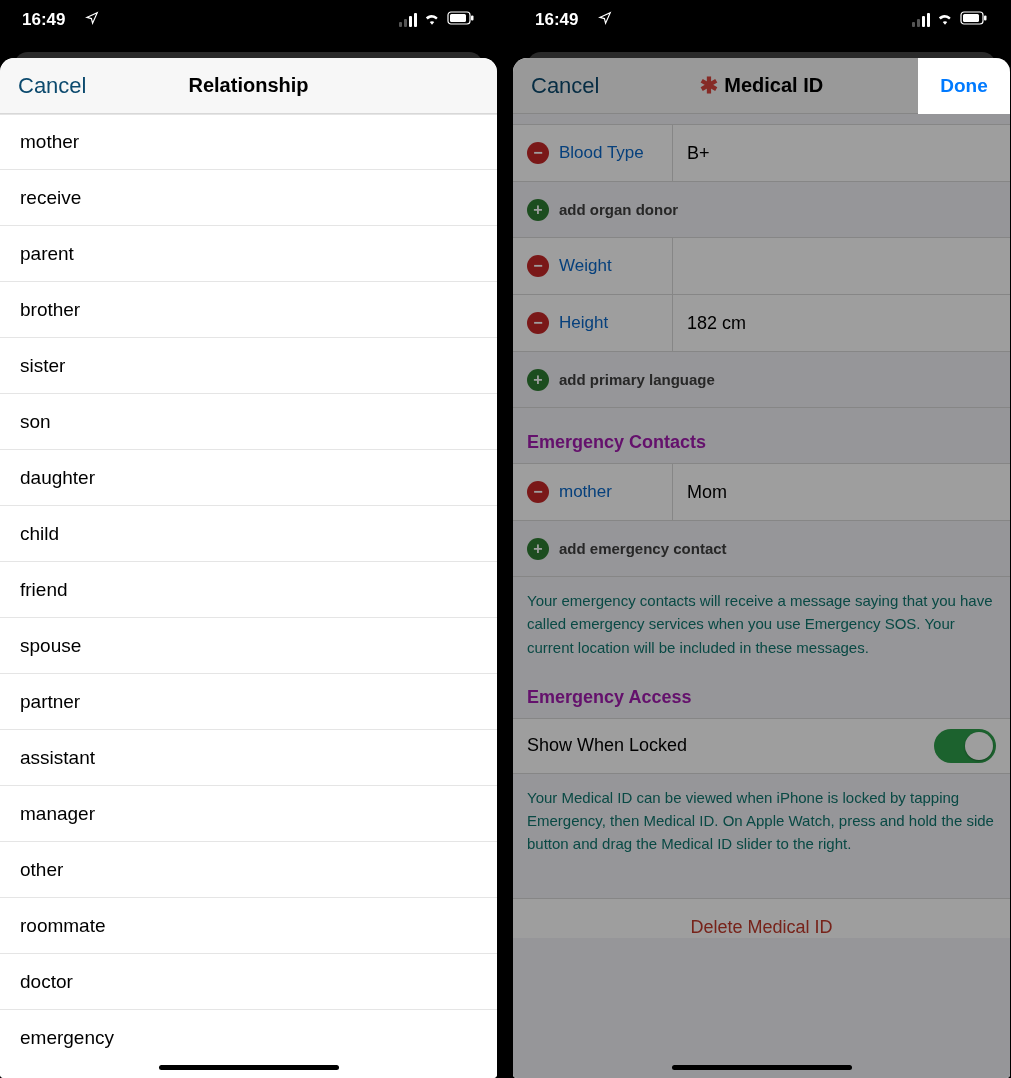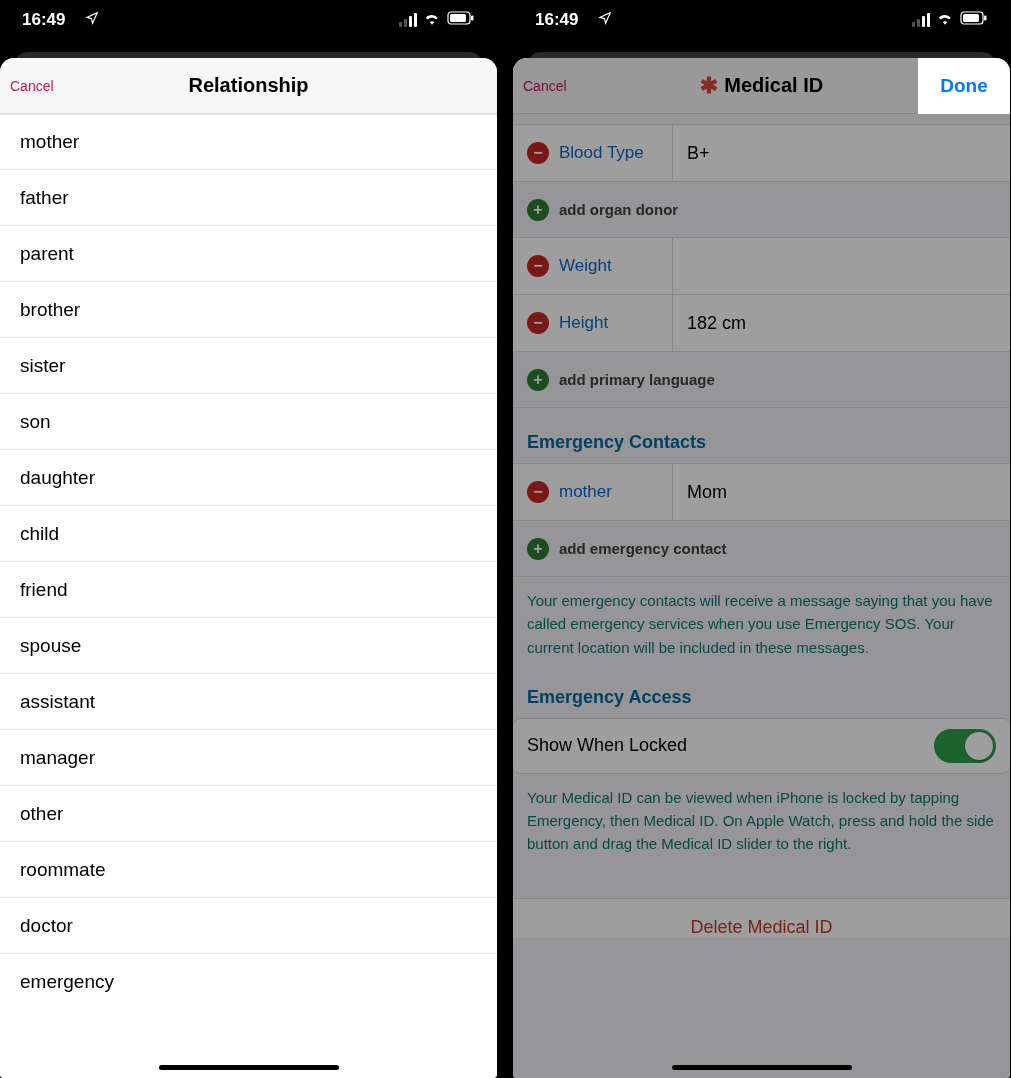--- a/index.html
+++ b/index.html
@@ -59,23 +59,23 @@
     border-bottom: 1px solid #d8d8d8;
     display: flex;
     align-items: center;
     justify-content: center;
     position: relative;
     border-top-left-radius: 14px;
     border-top-right-radius: 14px;
   }
   .sheet-header .btn-left {
     position: absolute;
-    left: 10px;
-    color: #be185d;
-    font-size: 14px;
+    left: 18px;
+    color: #0c4a6e;
+    font-size: 22px;
   }
   .sheet-header .btn-right {
     position: absolute;
     right: 18px;
     color: #007aff;
     font-size: 19px;
     font-weight: 600;
   }
   .sheet-title {
     font-size: 20px;
@@ -188,40 +188,39 @@
     align-items: center;
     height: 56px;
     padding-left: 14px;
     gap: 10px;
     border-bottom: 1px solid #d8d8d8;
   }
   .add-row .link { color: #404040; font-size: 15px; font-weight: bold; }
   .section-title {
     font-size: 18px;
     font-weight: 700;
-    color: #0369a1;
+    color: #a21caf;
     padding: 24px 14px 10px;
   }
   .footer-text {
     color: #0f766e;
     font-size: 15px;
     line-height: 1.55;
     padding: 12px 14px 4px;
   }
   .toggle-row {
     background: #fff;
     height: 56px;
     display: flex;
     align-items: center;
     justify-content: space-between;
     padding: 0 14px;
     border-top: 1px solid #d8d8d8;
     border-bottom: 1px solid #d8d8d8;
     font-size: 18px;
-    border-radius: 8px;
   }
   .toggle {
     width: 62px;
     height: 34px;
     background: #2e9e4b;
     border-radius: 17px;
     position: relative;
   }
   .toggle .knob {
     position: absolute;
@@ -291,21 +290,21 @@
   <div class="sheet">
     <div class="sheet-header">
       <span class="btn-left">Cancel</span>
       <span class="sheet-title">Relationship</span>
     </div>
     <div class="list-body">
       <div class="list-item">
           <span>mother</span>
         </div>
       <div class="list-item">
-          <span>father</span>
+          <span>receive</span>
         </div>
       <div class="list-item">
           <span>parent</span>
         </div>
       <div class="list-item">
           <span>brother</span>
         </div>
       <div class="list-item">
           <span>sister</span>
         </div>
@@ -316,20 +315,23 @@
           <span>daughter</span>
         </div>
       <div class="list-item">
           <span>child</span>
         </div>
       <div class="list-item">
           <span>friend</span>
         </div>
       <div class="list-item">
           <span>spouse</span>
+        </div>
+      <div class="list-item">
+          <span>partner</span>
         </div>
       <div class="list-item">
           <span>assistant</span>
         </div>
       <div class="list-item">
           <span>manager</span>
         </div>
       <div class="list-item">
           <span>other</span>
         </div>

